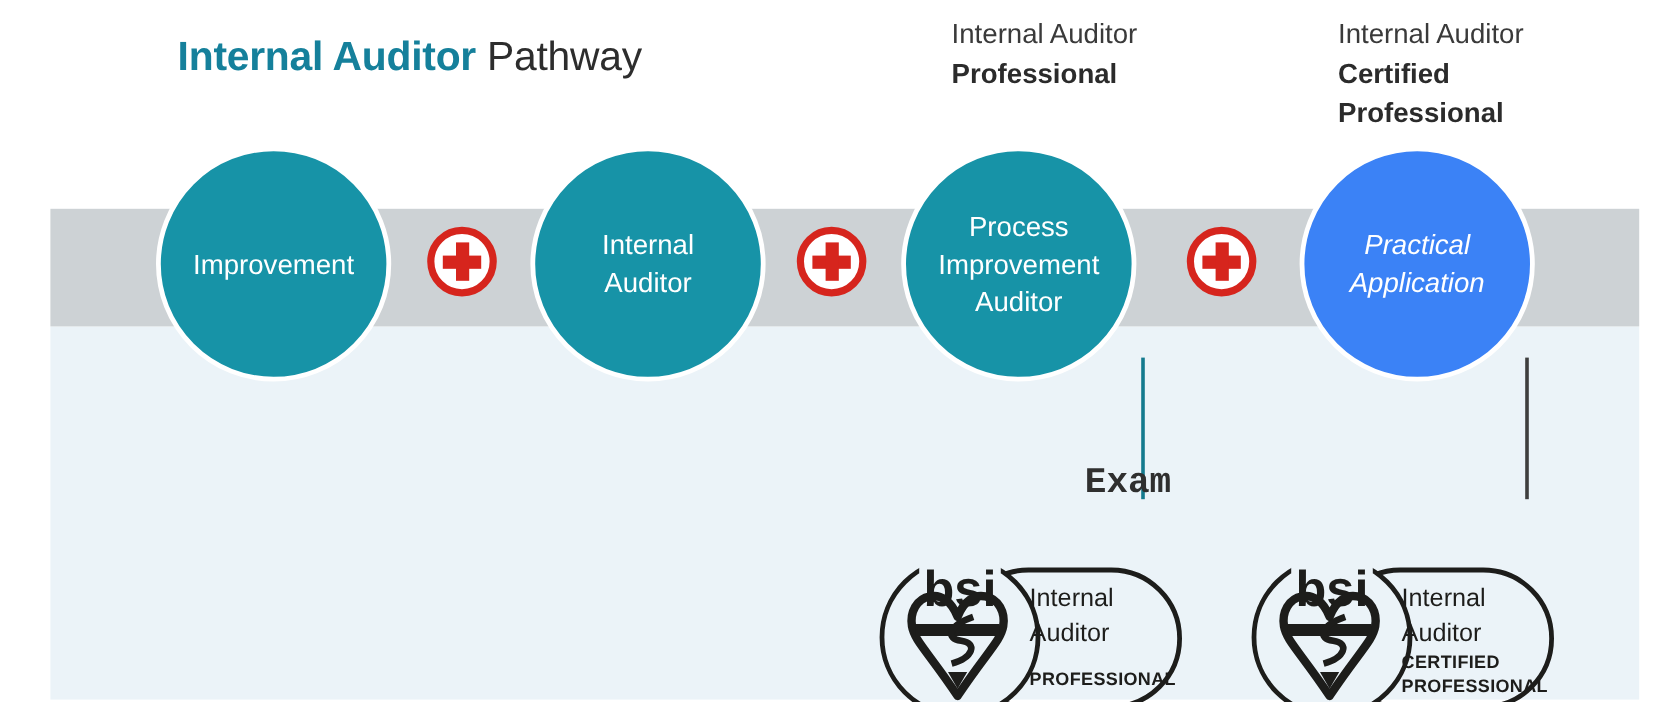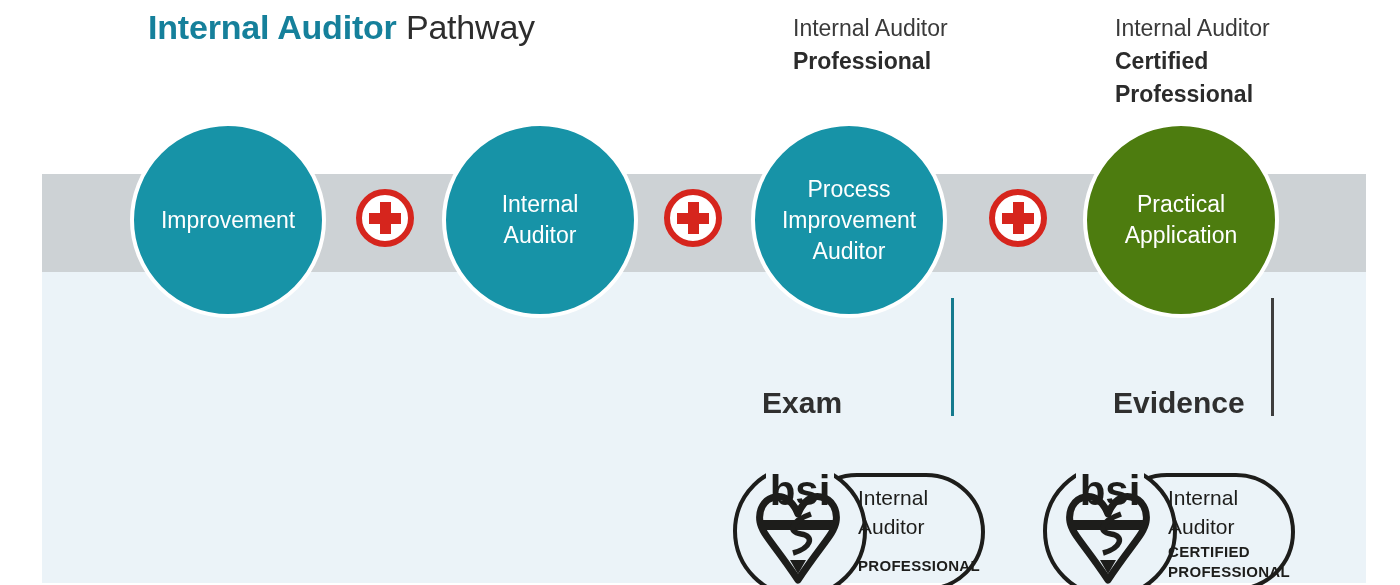--- a/index.html
+++ b/index.html
@@ -5,52 +5,52 @@
   html,body{margin:0;padding:0;background:#ffffff;}
   .stage{
     position:relative;width:1400px;height:585px;overflow:hidden;background:#ffffff;
     font-family:"Liberation Sans","DejaVu Sans",sans-serif;
   }
   
   .panel-blue{position:absolute;left:42px;top:272px;width:1324px;height:311px;background:#ebf3f8;}
   .band-gray{position:absolute;left:42px;top:174px;width:1324px;height:98px;background:#cdd2d5;}
 
   
-  .title{position:absolute;left:148px;top:8px;font-size:34px;letter-spacing:-0.2px;white-space:nowrap;}
+  .title{position:absolute;left:148px;top:28px;font-size:34px;letter-spacing:-0.2px;white-space:nowrap;}
   .title .hl{color:#15809b;font-weight:700;}
   .title .rest{color:#2d2d2d;font-weight:400;}
 
   
   .step{
     position:absolute;top:122px;width:188px;height:188px;border-radius:50%;
     border:4px solid #ffffff;display:flex;align-items:center;justify-content:center;
     text-align:center;color:#ffffff;font-size:23px;line-height:31px;white-space:pre-line;
   }
   .step.teal{background:#1793a7;}
-  .step.gray{background:#4d7c0f;}
+  .step.gray{background:#3b82f6;font-style:italic;}
   .s1{left:130px;} .s2{left:442px;} .s3{left:751px;} .s4{left:1083px;}
 
   
   .plus{
     position:absolute;top:189px;width:46px;height:46px;border-radius:50%;
     background:#ffffff;border:6px solid #d6251d;
   }
   .plus .bar-h{position:absolute;left:7px;right:7px;top:50%;margin-top:-5.5px;height:11px;background:#d6251d;}
   .plus .bar-v{position:absolute;top:7px;bottom:7px;left:50%;margin-left:-5.5px;width:11px;background:#d6251d;}
   .p1{left:356px;} .p2{left:664px;} .p3{left:989px;}
 
   
   .annot{position:absolute;top:12px;color:#3a3a3a;font-size:23px;line-height:33px;}
   .annot .l1{display:block;font-weight:400;}
   .annot .l2{display:block;font-weight:700;color:#2b2b2b;white-space:pre-line;}
   .a-prof{left:793px;} .a-cert{left:1115px;}
 
   
   .milestone{position:absolute;top:386px;font-size:30px;font-weight:700;color:#2f2f2f;}
-  .m-exam{left:762px;width:140px;text-align:left;}
+  .m-exam{left:836px;width:140px;text-align:right;font-family:Liberation Mono, monospace;}
   .m-evid{left:1113px;}
   .vline{position:absolute;top:298px;height:118px;width:3px;}
   .vl-exam{left:951px;background:#147a8e;}
   .vl-evid{left:1271px;background:#3e3e3e;}
 
   
   .badge{position:absolute;top:458px;width:262px;height:140px;}
   .b1{left:726px;} .b2{left:1036px;}
   .badge svg{display:block;width:262px;height:140px;}
   .badge text{font-family:"Liberation Sans","DejaVu Sans",sans-serif;fill:#1d1d1b;}
@@ -105,21 +105,20 @@
     <span class="bar-v"></span>
   </div>
   <div class="step gray s4">
     <span>Practical
 Application</span>
   </div>
 
   <div class="vline vl-exam"></div>
   <div class="vline vl-evid"></div>
   <div class="milestone m-exam">Exam</div>
-  <div class="milestone m-evid">Evidence</div>
 
   <div class="badge b1">
     <svg viewBox="0 0 262 140">
       <rect x="74" y="17" width="183" height="114" rx="57" ry="57" fill="none" stroke="#1d1d1b" stroke-width="4"></rect>
       <circle cx="74" cy="73" r="65" fill="#ebf3f8" stroke="#1d1d1b" stroke-width="4"></circle>
       <rect x="40" y="0" width="68" height="20" fill="#ebf3f8"></rect>
       <text class="brand" x="74" y="47" text-anchor="middle">bsi</text>
       <g transform="translate(72,78)" stroke="#1d1d1b" fill="none" stroke-linejoin="round">
         <path stroke-width="7" d="M 0,-22 C -5,-35 -14,-41 -23,-39 C -34,-37 -40,-26 -38,-14 C -36,-2 -24,8 0,44 C 24,8 36,-2 38,-14 C 40,-26 34,-37 23,-39 C 14,-41 5,-35 0,-22 Z"></path>
         <rect x="-35" y="-16" width="70" height="10" fill="#1d1d1b" stroke="none"></rect>

